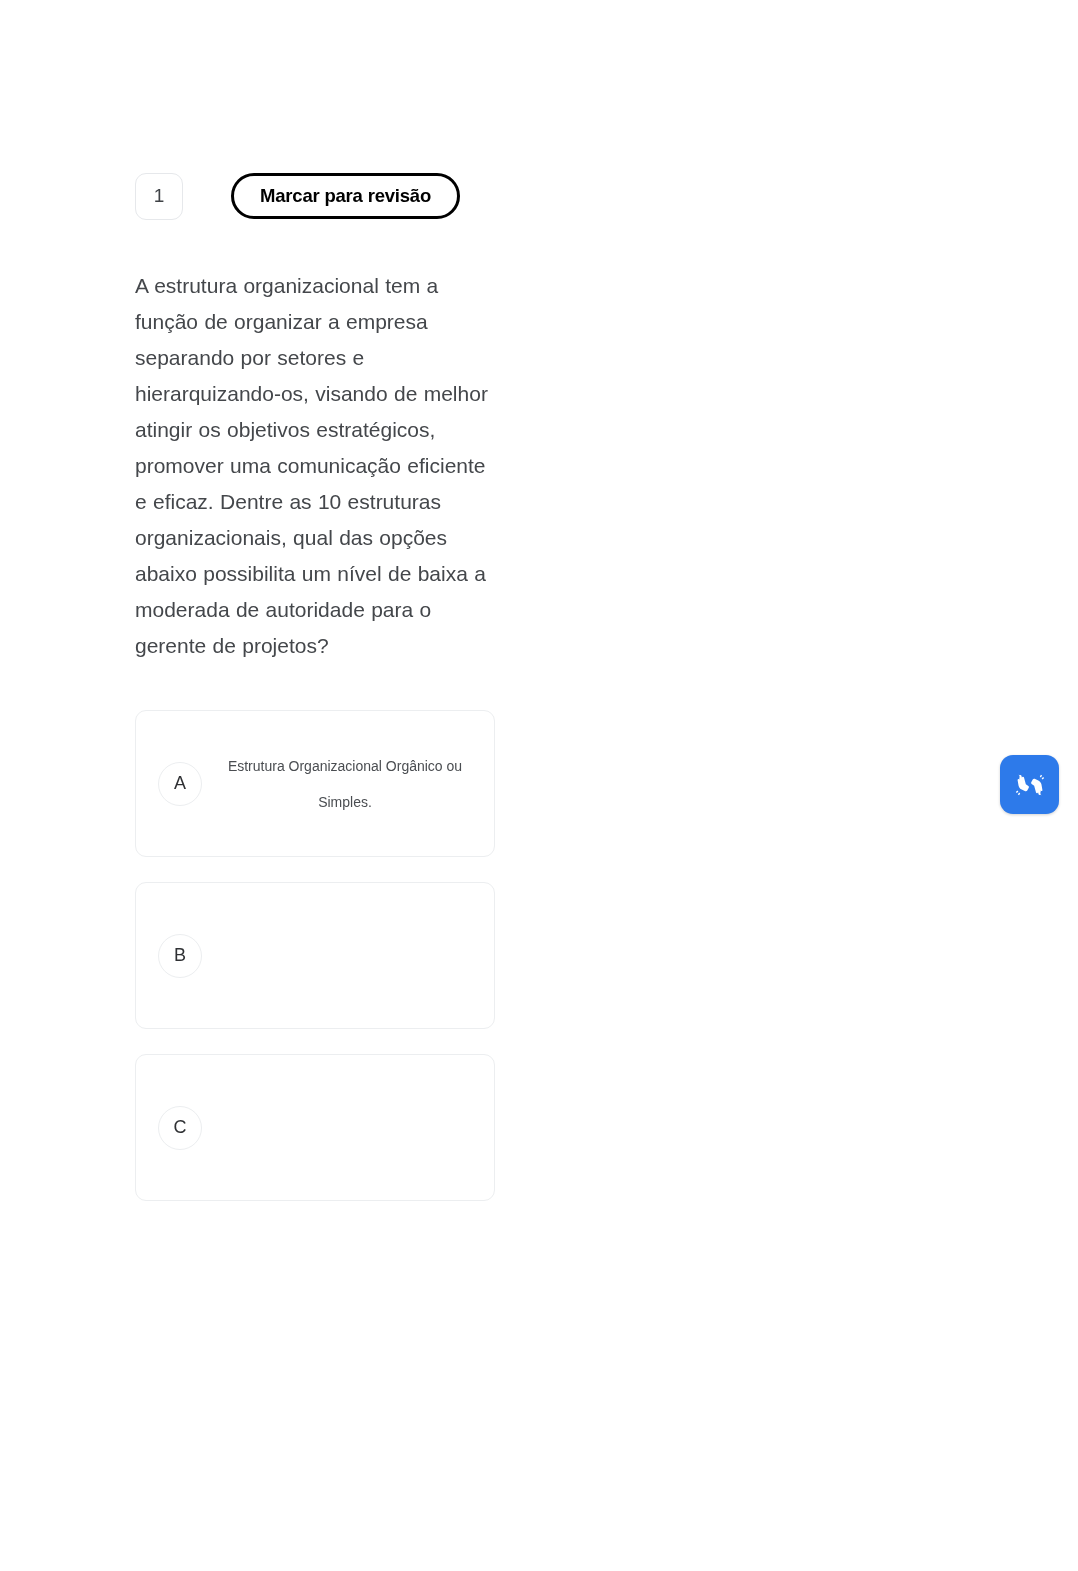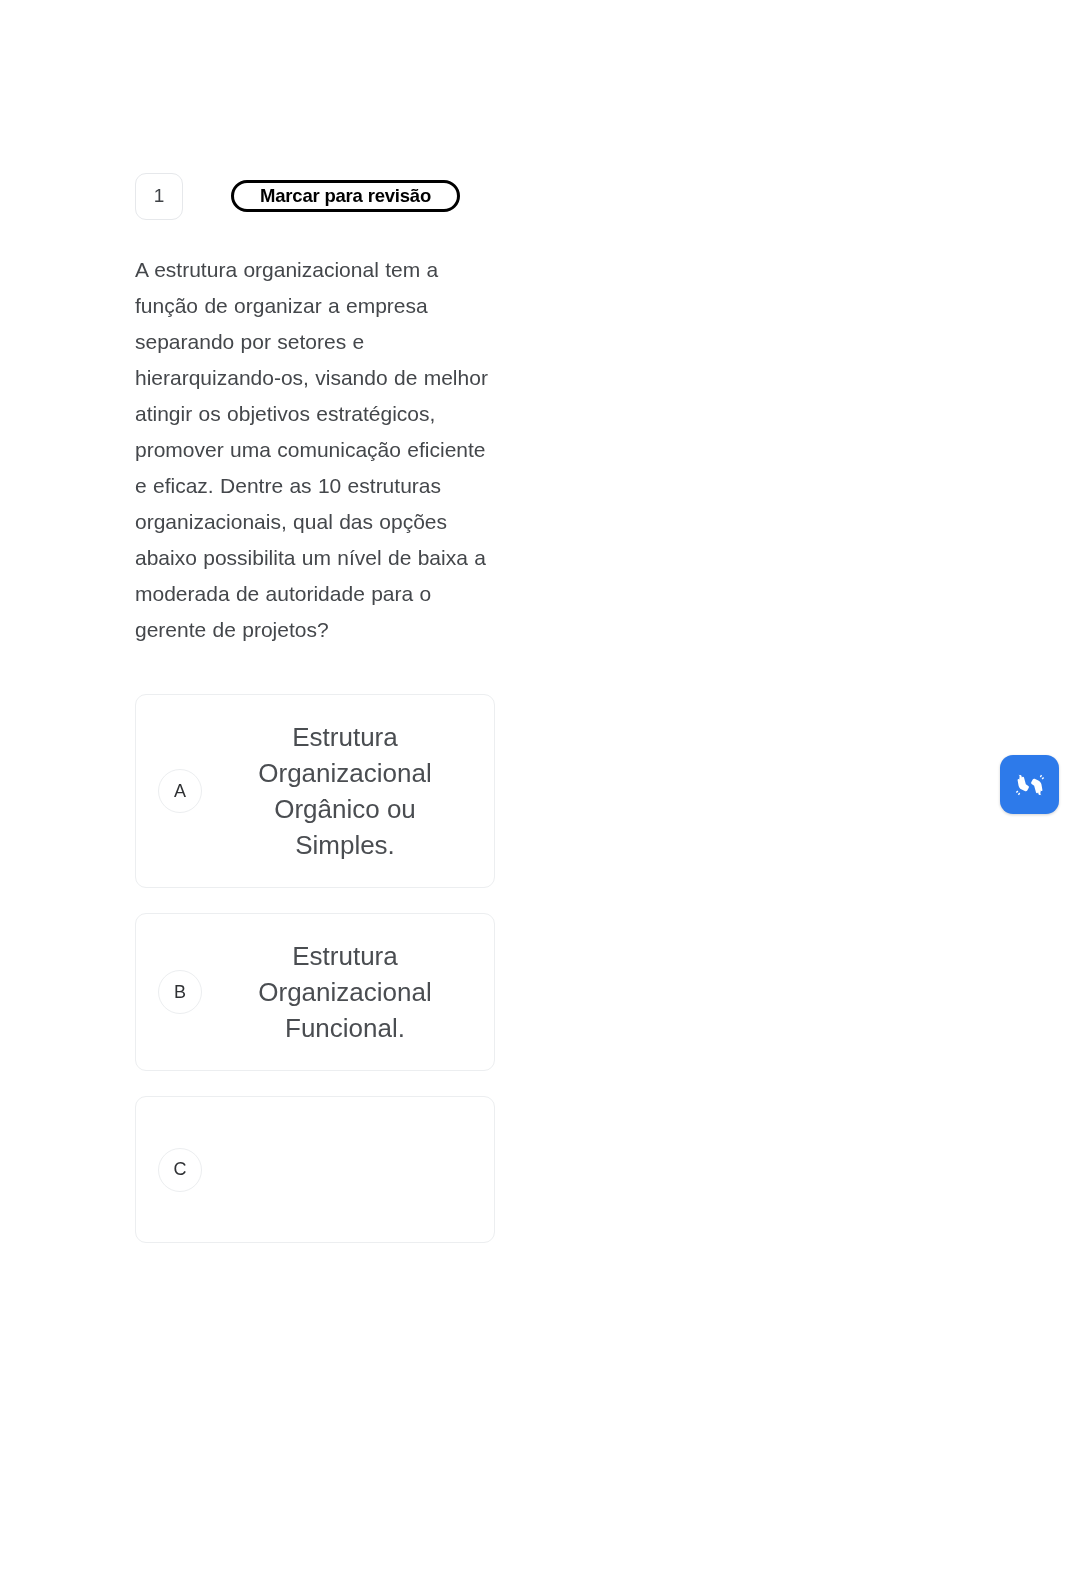--- a/index.html
+++ b/index.html
@@ -40,40 +40,40 @@
     background: #ffffff;
     display: flex;
     align-items: center;
     justify-content: center;
     font-size: 19px;
     color: #3f4246;
     flex: 0 0 auto;
   }
   .review-button {
     margin-left: 48px;
-    height: 32px;
+    height: 46px;
     padding: 0 26px;
     border: 3px solid #000000;
     border-radius: 999px;
     background: #ffffff;
     display: flex;
     align-items: center;
     justify-content: center;
     font-family: "Liberation Sans", "DejaVu Sans", sans-serif;
     font-size: 18.5px;
     font-weight: 700;
     color: #000000;
     cursor: pointer;
     white-space: nowrap;
     letter-spacing: -0.2px;
   }
 
   
   .question-text {
-    margin-top: 30px;
+    margin-top: 46px;
     font-size: 21px;
     line-height: 36px;
     color: #44474b;
     width: 358px;
     word-spacing: 0.5px;
   }
 
   
   .options {
     margin-top: 46px;
@@ -106,21 +106,21 @@
     align-items: center;
     justify-content: center;
     font-size: 18px;
     color: #2f3134;
     flex: 0 0 auto;
   }
   .option-text {
     width: 100%;
     padding: 24px 26px 24px 86px;
     text-align: center;
-    font-size: 26px;
+    font-size: 14px;
     line-height: 36px;
     color: #4a4d51;
   }
 
   
   .vlibras-button {
     position: absolute;
     left: 1000px;
     top: 755px;
     width: 59px;
@@ -151,21 +151,20 @@
 
   <div class="options">
 
     <div class="option-card">
       <span class="option-letter">A</span>
       <span class="option-text">Estrutura Organizacional Orgânico ou Simples.</span>
     </div>
 
     <div class="option-card">
       <span class="option-letter">B</span>
-      <span class="option-text">Estrutura Organizacional Funcional.</span>
     </div>
 
     <div class="option-card">
       <span class="option-letter">C</span>
     </div>
 
   </div>
 </div>
 
 <button class="vlibras-button">

